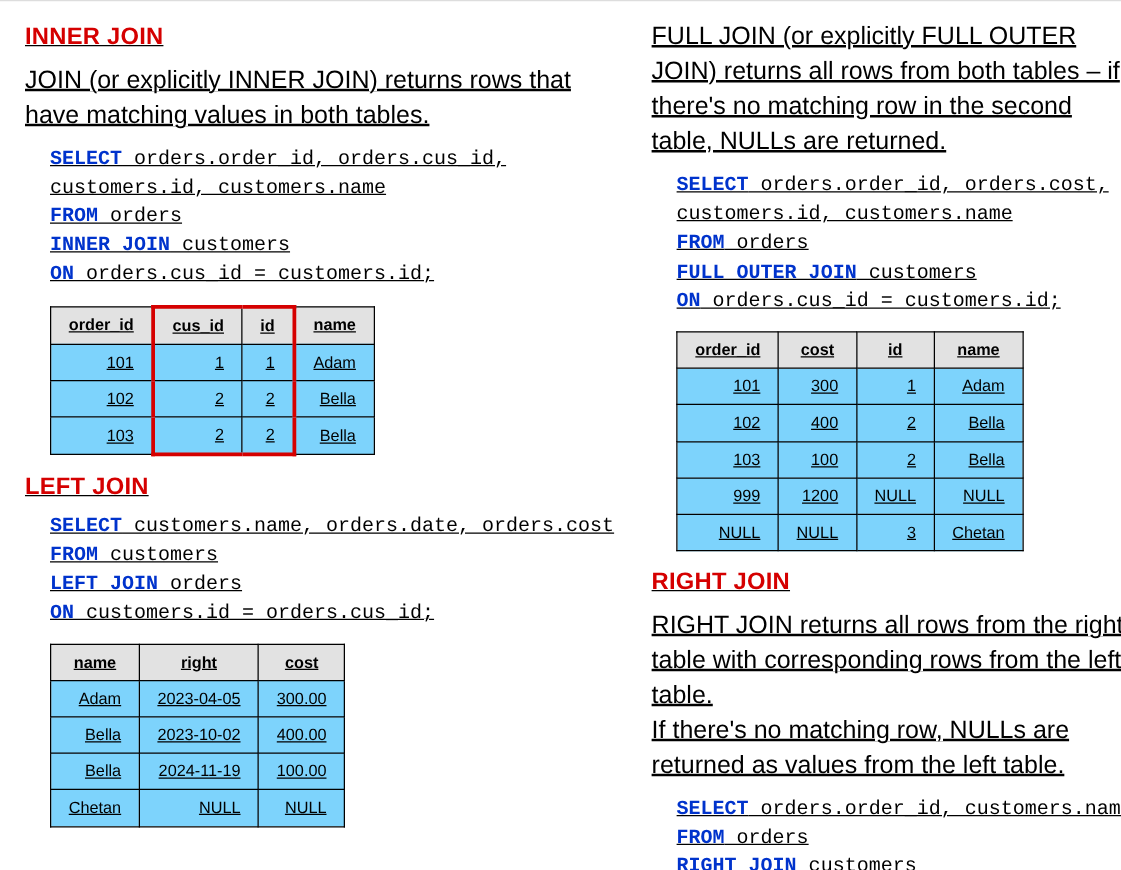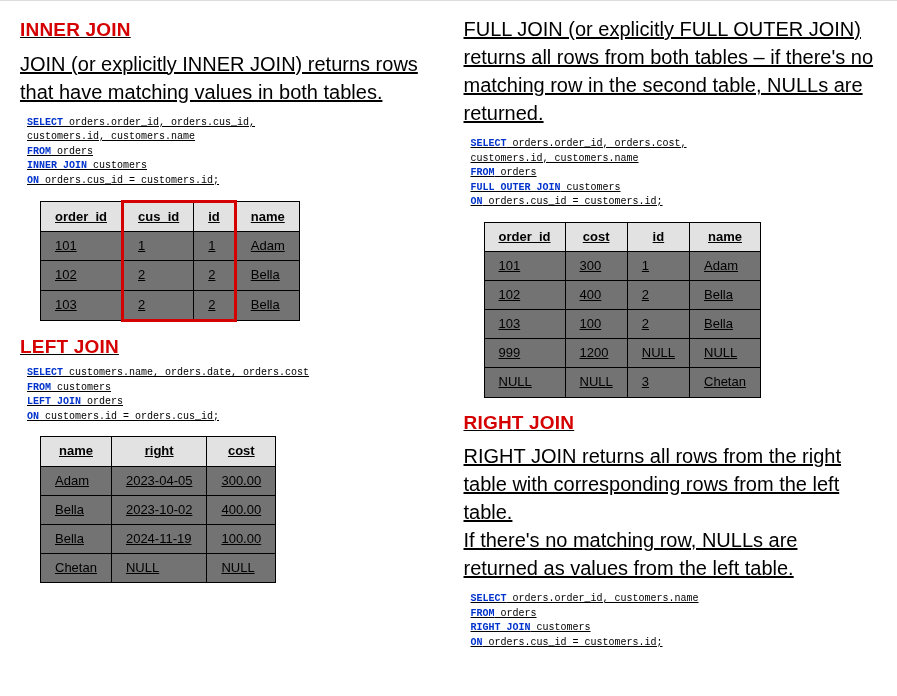--- a/index.html
+++ b/index.html
@@ -25,44 +25,44 @@
     margin: 6px 0 6px 0;
     letter-spacing: 0.2px;
   }
   p {
     margin: 4px 0 10px 0;
     font-weight: 400;
     font-size: 20px;
   }
   pre.code {
     font-family: Consolas, "Courier New", monospace;
-    font-size: 10px;
+    font-size: 16px;
     line-height: 1.45;
-    margin: 6px 0 12px 7px;
+    margin: 6px 0 12px 20px;
     white-space: pre;
   }
   pre.code .kw { color: #0033cc; font-weight: bold; }
   table.data {
     border-collapse: collapse;
     margin: 4px 0 12px 20px;
     font-family: Futura, "Century Gothic", Helvetica, Arial, sans-serif;
     font-size: 13px;
   }
   table.data th {
     background: #e2e2e2;
     border: 1px solid #000;
     padding: 5px 14px;
     font-weight: 700;
     text-align: center;
   }
   table.data td {
     border: 1px solid #000;
     padding: 5px 14px;
-    text-align: left;
-    background: #737373;
+    text-align: right;
+    background: #7dd3fc;
   }
   .red-box2 th:nth-child(2), .red-box2 td:nth-child(2) { border-left: 3px solid #d50000; }
   .red-box2 th:nth-child(3), .red-box2 td:nth-child(3) { border-right: 3px solid #d50000; }
   .red-box2 thead th:nth-child(2), .red-box2 thead th:nth-child(3) { border-top: 3px solid #d50000; }
   .red-box2 tbody tr:last-child td:nth-child(2), .red-box2 tbody tr:last-child td:nth-child(3) { border-bottom: 3px solid #d50000; }
   a.pl { color: #000; text-decoration: underline; }
   .meta { color: #0033cc; font-weight: 700; }
   td.left { text-align: left; padding-left: 16px; }
 </style>
 </head>

